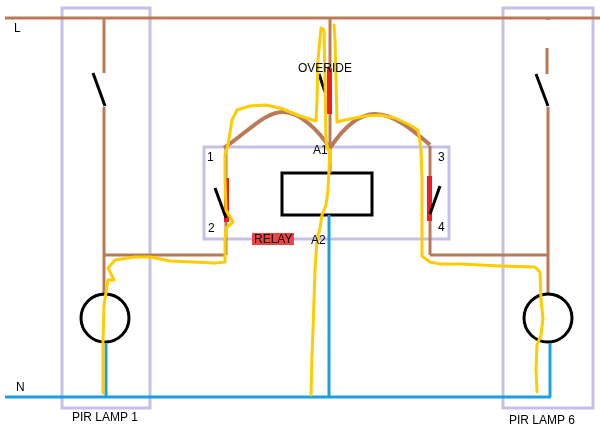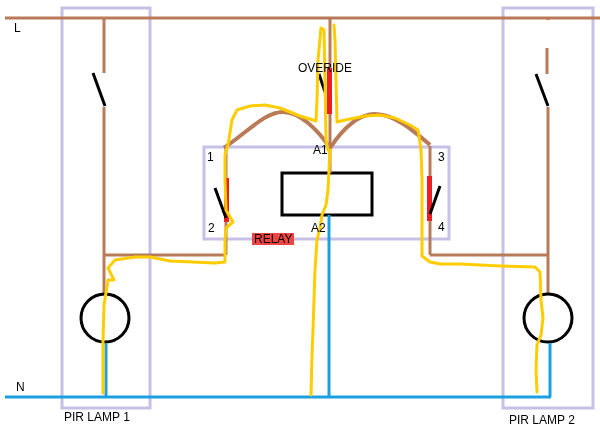--- a/index.html
+++ b/index.html
@@ -66,16 +66,16 @@
 </svg>
 
 <div class="lbl" style="left:14px; top:22px;">L</div>
 <div class="lbl" style="left:16px; top:381px;">N</div>
 <div class="lbl" style="left:298px; top:62px;">OVERIDE</div>
 <div class="lbl" style="left:207px; top:151px;">1</div>
 <div class="lbl" style="left:208px; top:222px;">2</div>
 <div class="lbl" style="left:438px; top:151px;">3</div>
 <div class="lbl" style="left:438px; top:221px;">4</div>
 <div class="lbl" style="left:313px; top:144px;">A1</div>
-<div class="lbl" style="left:311px; top:222px;">A2</div>
+<div class="lbl" style="left:311px; top:234px;">A2</div>
 <div class="lbl bg" style="left:252px; top:233px;">RELAY</div>
-<div class="lbl" style="left:64px; top:411px;">PIR LAMP 1</div>
-<div class="lbl" style="left:509px; top:414px;">PIR LAMP 2</div>
+<div class="lbl" style="left:72px; top:411px;">PIR LAMP 1</div>
+<div class="lbl" style="left:509px; top:414px;">PIR LAMP 6</div>
 
 </body></html>

